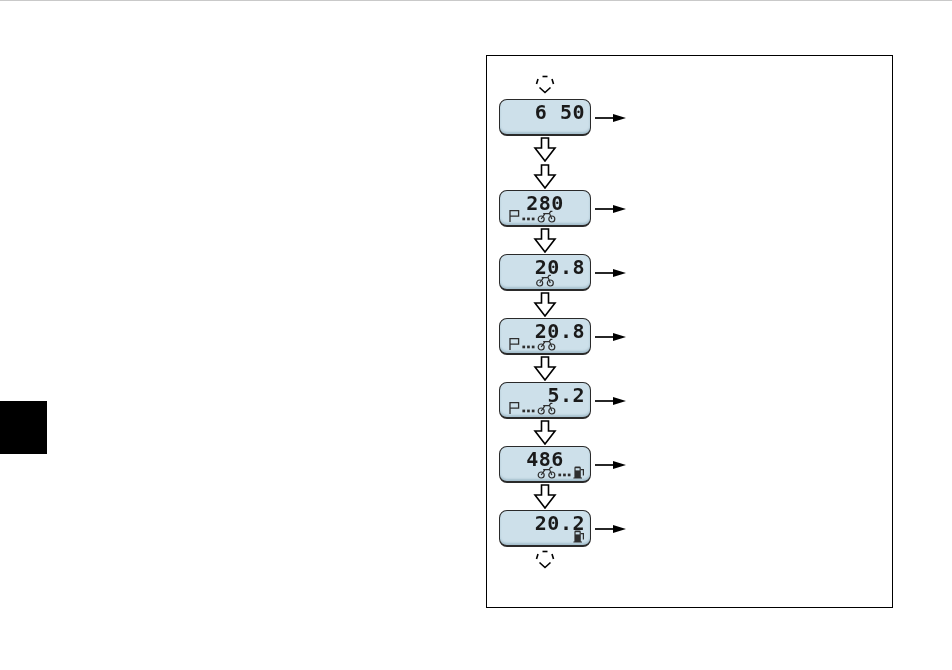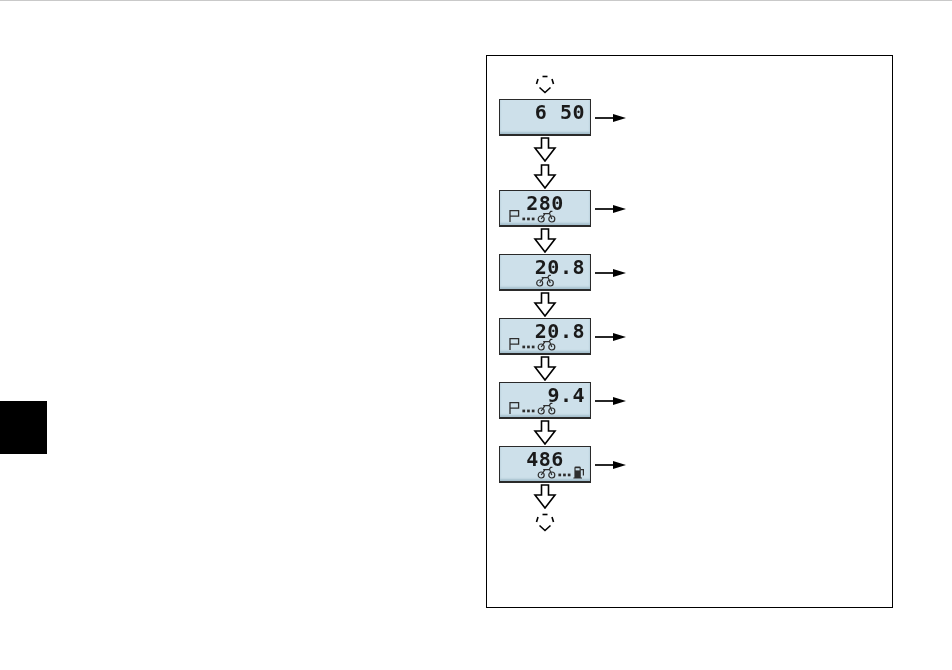--- a/index.html
+++ b/index.html
@@ -23,21 +23,21 @@
   }
   .marker,.connector{
     height:27px;display:flex;align-items:center;justify-content:center;flex:none;
   }
   .screen-row{position:relative;width:92px;height:37px;flex:none;}
   .lcd{
     width:92px;height:37px;box-sizing:border-box;
     background:var(--lcd-background,#cde0ea);
     border:1.5px solid var(--lcd-border,#2a2a2a);
     border-bottom-width:2px;
-    border-radius:0;
+    border-radius:8px;
     box-shadow:inset 0 -2px 2px rgba(95,135,155,.35);
     position:relative;
   }
   .lcd-value{
     position:absolute;top:2px;
     font-family:"DejaVu Sans Mono","Liberation Mono",monospace;
     font-weight:700;font-size:20px;line-height:1;letter-spacing:.5px;
     color:var(--digit,#1a1a1a);
     white-space:pre;
   }
@@ -164,21 +164,21 @@
       <polygon points="18,2 31,6 18,10" fill="#000"></polygon>
     </svg>
   </div>
     <div class="connector">
     <svg width="24" height="25" viewBox="0 0 24 25">
       <polygon points="8.5,1 15.5,1 15.5,11 22,11 12,24 2,11 8.5,11" fill="#ffffff" stroke="#000" stroke-width="1.6" stroke-linejoin="miter"></polygon>
     </svg>
   </div>
     <div class="screen-row">
     <div class="lcd">
-      <div class="lcd-value align-right">9.4</div>
+      <div class="lcd-value align-right">5.2</div>
       <div class="lcd-icons icons-left">
           <svg width="12" height="14" viewBox="0 0 12 14">
            <path d="M2,13 L2,1.6 L10.6,1.6 L10.6,7.2 L2,7.2" fill="none" stroke="#2e2e2e" stroke-width="1.3"></path>
          </svg>
           <svg width="13" height="14" viewBox="0 0 13 14">
            <rect x="0.4" y="8.6" width="2.7" height="2.7" fill="#2e2e2e"></rect>
            <rect x="5.1" y="8.6" width="2.7" height="2.7" fill="#2e2e2e"></rect>
            <rect x="9.8" y="8.6" width="2.7" height="2.7" fill="#2e2e2e"></rect>
          </svg>
           <svg width="19" height="14" viewBox="0 0 19 14">
@@ -220,20 +220,36 @@
         </div>
     </div>
     <svg class="right-arrow" width="32" height="12" viewBox="0 0 32 12">
       <line x1="0" y1="6" x2="20" y2="6" stroke="#000" stroke-width="1.7"></line>
       <polygon points="18,2 31,6 18,10" fill="#000"></polygon>
     </svg>
   </div>
     <div class="connector">
     <svg width="24" height="25" viewBox="0 0 24 25">
       <polygon points="8.5,1 15.5,1 15.5,11 22,11 12,24 2,11 8.5,11" fill="#ffffff" stroke="#000" stroke-width="1.6" stroke-linejoin="miter"></polygon>
+    </svg>
+  </div>
+    <div class="screen-row">
+    <div class="lcd">
+      <div class="lcd-value align-right">20.2</div>
+      <div class="lcd-icons icons-right">
+          <svg width="12" height="14" viewBox="0 0 12 14">
+           <path d="M1.4,13 L1.4,3 Q1.4,1.6 2.8,1.6 L6.4,1.6 Q7.8,1.6 7.8,3 L7.8,13 Z" fill="#2e2e2e"></path>
+           <rect x="2.6" y="3.2" width="4" height="2.2" fill="#cde0ea"></rect>
+           <path d="M7.8,4.6 L10.4,4.6 L10.4,10.6 M0.4,13 L9,13" fill="none" stroke="#2e2e2e" stroke-width="1.2"></path>
+         </svg>
+        </div>
+    </div>
+    <svg class="right-arrow" width="32" height="12" viewBox="0 0 32 12">
+      <line x1="0" y1="6" x2="20" y2="6" stroke="#000" stroke-width="1.7"></line>
+      <polygon points="18,2 31,6 18,10" fill="#000"></polygon>
     </svg>
   </div>
     <div class="marker">
     <svg width="26" height="24" viewBox="0 0 26 24">
       <path d="M6,5 L4.5,10" fill="none" stroke="#000" stroke-width="1.6"></path>
       <path d="M10.5,2.5 L15.5,2.5" fill="none" stroke="#000" stroke-width="1.6"></path>
       <path d="M20,5 L21.5,10" fill="none" stroke="#000" stroke-width="1.6"></path>
       <path d="M7.5,13.5 L13,18.5 L18.5,13.5" fill="none" stroke="#000" stroke-width="1.6"></path>
     </svg>
   </div>

